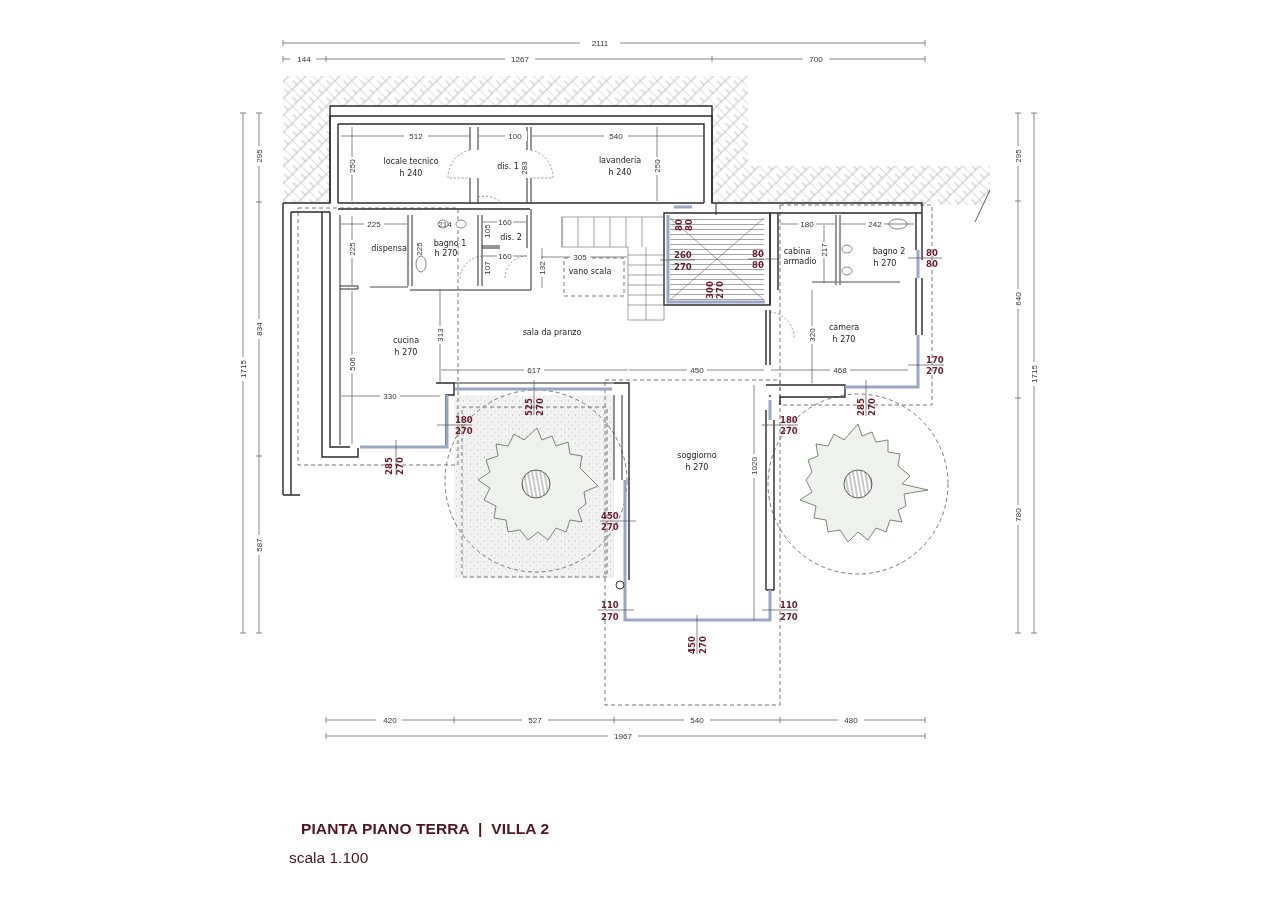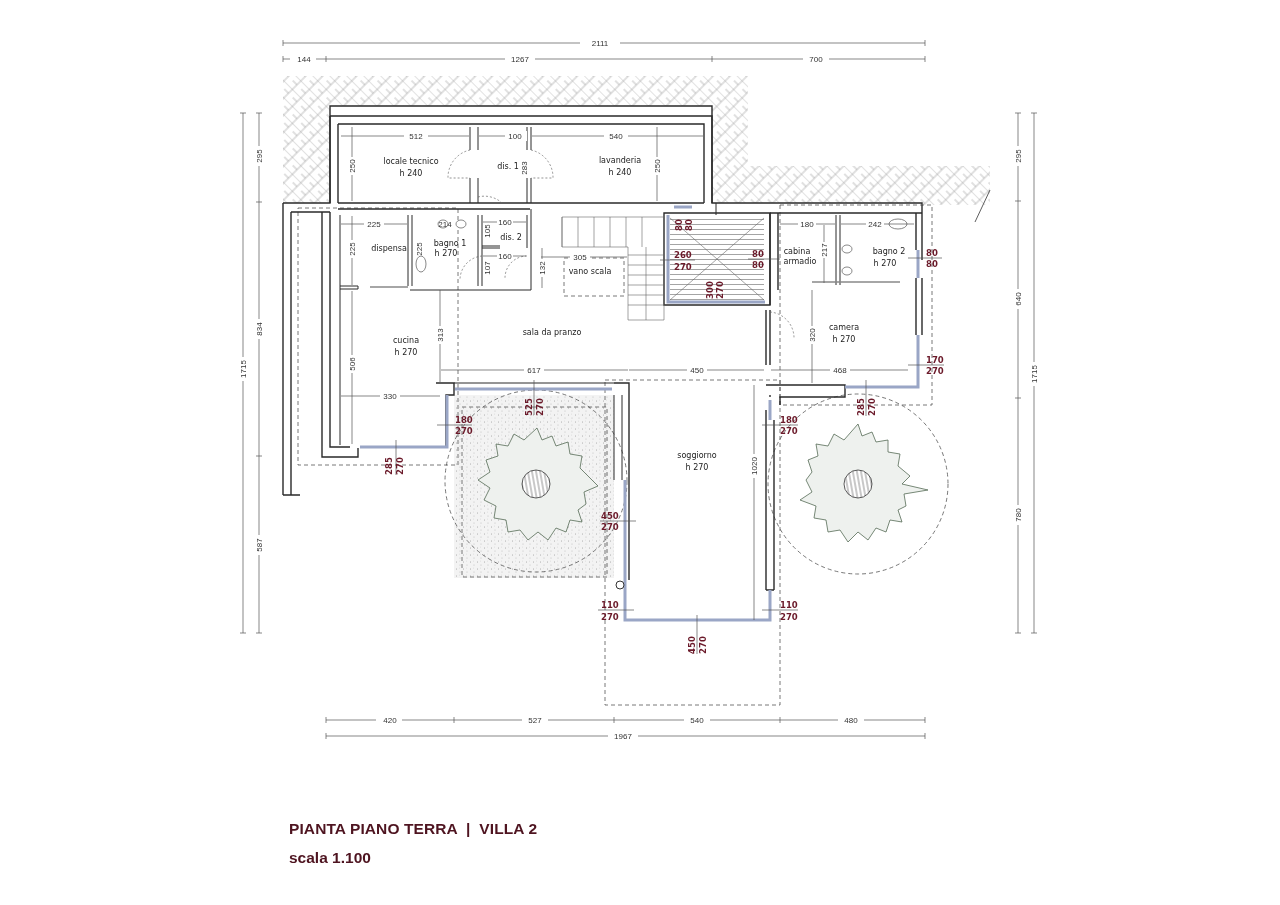--- a/index.html
+++ b/index.html
@@ -9,21 +9,21 @@
   .wall-thin { fill:none; stroke:#2a2a2a; stroke-width:1; }
   .glass { fill:none; stroke:#9aa6c6; stroke-width:3; }
   .dim { stroke:#555; stroke-width:0.7; fill:none; }
   .dimtxt { font-family:"Liberation Sans", sans-serif; font-size:8px; fill:#333; }
   .room { font-family:"DejaVu Sans", sans-serif; font-size:8px; fill:#222; }
   .win { font-family:"DejaVu Sans", sans-serif; font-size:8.5px; fill:#6b1a2a; font-weight:bold; }
   .dash { fill:none; stroke:#555; stroke-width:0.8; stroke-dasharray:4 3; }
   .door { fill:none; stroke:#666; stroke-width:0.7; stroke-dasharray:2 2; }
   .stair { fill:none; stroke:#666; stroke-width:0.6; }
   .title { position:absolute; left:289px; top:820px; color:#4e1420; font-family:"Liberation Sans", sans-serif; font-weight:bold; font-size:15.5px; letter-spacing:0.1px; }
-  .scale { position:absolute; left:289px; top:849px; color:#4e1420; font-family:"Liberation Sans", sans-serif; font-weight:bold; font-size:15.5px; }
+  .scale { position:absolute; left:289px; top:849px; color:#4e1420; font-family:"Liberation Sans", sans-serif; font-weight:normal; font-size:15.5px; }
 </style>
 </head>
 <body>
 
 <svg id="plan" viewBox="0 0 1280 905" xmlns="http://www.w3.org/2000/svg">
   <defs>
     <pattern id="herring" patternUnits="userSpaceOnUse" width="12" height="12" patternTransform="rotate(45)">
       <rect width="12" height="12" fill="#fff"></rect>
       <path d="M0 0 H12 M0 6 H6 M6 0 V12" stroke="#9a9a9a" stroke-width="0.6"></path>
     </pattern>
@@ -396,14 +396,14 @@
     <line class="dim" x1="762" y1="610" x2="798" y2="610"></line>
     <text class="win" x="780" y="608">110</text>
     <text class="win" x="780" y="620">270</text>
 
     <line class="dim" x1="697" y1="615" x2="697" y2="654"></line>
     <text class="win" transform="translate(695,645) rotate(-90)" text-anchor="middle">450</text>
     <text class="win" transform="translate(706,645) rotate(-90)" text-anchor="middle">270</text>
   </g>
 </svg>
 
-<div class="title" style="white-space:pre;">PIANTA PIANO TERRA  |  VILLA 2</div>
+<div class="title" style="white-space:pre;margin-left:12px;">PIANTA PIANO TERRA  |  VILLA 2</div>
 <div class="scale">scala 1.100</div>
 
 </body></html>

